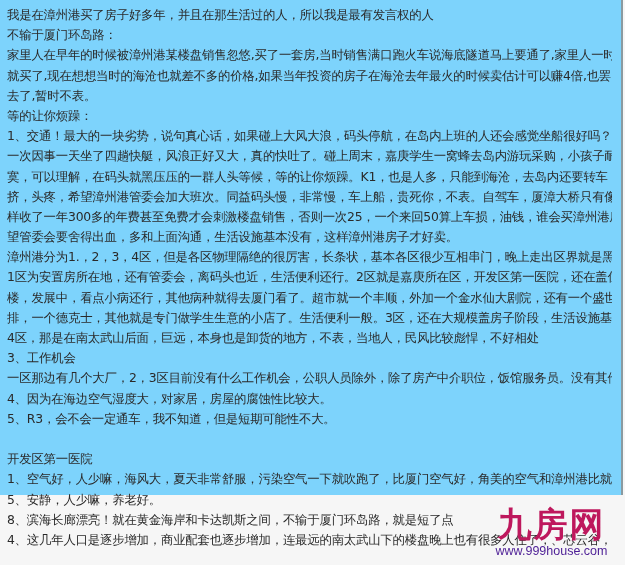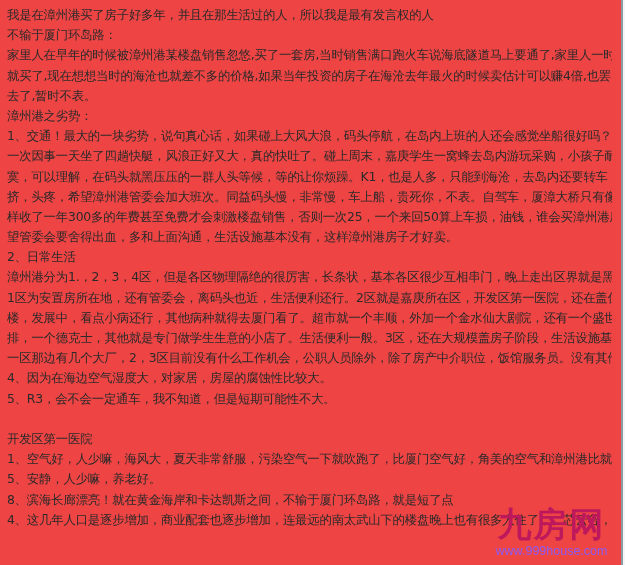--- a/index.html
+++ b/index.html
@@ -5,70 +5,71 @@
   html, body { margin:0; padding:0; }
   body {
     width:625px; height:565px; overflow:hidden;
     background:#f6f6f6;
     font-family:"DejaVu Sans","Liberation Sans",sans-serif;
     font-size:12.4px;
     color:#2a2a2a;
     position:relative;
   }
   .page {
-    position:absolute; left:0; top:0; width:621px; height:565px;
-    background:#ef4444;
+    position:absolute; left:0; top:0; width:621px; height:495px;
+    background:#7dd3fc;
     border-right:2px solid #8a9aa0;
   }
   .content {
     position:absolute; left:7px; top:5px; width:605px;
     line-height:20.2px;
     letter-spacing:-0.2px;
   }
   .line { white-space:nowrap; overflow:hidden; height:20.2px; }
   .blank { height:20.2px; }
   .watermark {
     position:absolute; right:6px; bottom:2px; width:135px; height:58px;
     text-align:center;
   }
   .wm-logo {
     font-family:"DejaVu Sans",sans-serif;
     font-size:34px; font-weight:bold; color:#be185d;
     letter-spacing:2px; line-height:38px;
   }
   .wm-url {
     font-family:"Liberation Sans",sans-serif;
-    font-size:12.5px; color:#8b5cf6; line-height:16px;
+    font-size:12.5px; color:#4c1d95; line-height:16px;
   }
 </style>
 </head>
 <body>
 
 <div class="page">
   <div class="content">
     <div class="line">我是在漳州港买了房子好多年，并且在那生活过的人，所以我是最有发言权的人</div>
     <div class="line">不输于厦门环岛路：</div>
     <div class="line">家里人在早年的时候被漳州港某楼盘销售忽悠,买了一套房,当时销售满口跑火车说海底隧道马上要通了,家里人一时糊涂也</div>
     <div class="line">就买了,现在想想当时的海沧也就差不多的价格,如果当年投资的房子在海沧去年最火的时候卖估计可以赚4倍,也罢,过去就过</div>
     <div class="line">去了,暂时不表。</div>
 
-    <div class="line">漳州港之劣势：</div>
+    <div class="line">等的让你烦躁：</div>
     <div class="line">1、交通！最大的一块劣势，说句真心话，如果碰上大风大浪，码头停航，在岛内上班的人还会感觉坐船很好吗？我记得有</div>
     <div class="line">一次因事一天坐了四趟快艇，风浪正好又大，真的快吐了。碰上周末，嘉庚学生一窝蜂去岛内游玩采购，小孩子耐不住寂</div>
     <div class="line">寞，可以理解，在码头就黑压压的一群人头等候，等的让你烦躁。K1，也是人多，只能到海沧，去岛内还要转车，还很</div>
     <div class="line">挤，头疼，希望漳州港管委会加大班次。同益码头慢，非常慢，车上船，贵死你，不表。自驾车，厦漳大桥只有像厦门那</div>
     <div class="line">样收了一年300多的年费甚至免费才会刺激楼盘销售，否则一次25，一个来回50算上车损，油钱，谁会买漳州港房子？希</div>
     <div class="line">望管委会要舍得出血，多和上面沟通，生活设施基本没有，这样漳州港房子才好卖。</div>
 
-    <div class="line">2、日常生活</div>
     <div class="line">漳州港分为1.，2，3，4区，但是各区物理隔绝的很厉害，长条状，基本各区很少互相串门，晚上走出区界就是黑不溜秋，</div>
     <div class="line">1区为安置房所在地，还有管委会，离码头也近，生活便利还行。2区就是嘉庚所在区，开发区第一医院，还在盖住院部大</div>
     <div class="line">楼，发展中，看点小病还行，其他病种就得去厦门看了。超市就一个丰顺，外加一个金水仙大剧院，还有一个盛世名门牛</div>
     <div class="line">排，一个德克士，其他就是专门做学生生意的小店了。生活便利一般。3区，还在大规模盖房子阶段，生活设施基本没有。</div>
+    <div class="line">4区，那是在南太武山后面，巨远，本身也是卸货的地方，不表，当地人，民风比较彪悍，不好相处</div>
 
+    <div class="line">3、工作机会</div>
     <div class="line">一区那边有几个大厂，2，3区目前没有什么工作机会，公职人员除外，除了房产中介职位，饭馆服务员。没有其他更好的</div>
     <div class="line">4、因为在海边空气湿度大，对家居，房屋的腐蚀性比较大。</div>
     <div class="line">5、R3，会不会一定通车，我不知道，但是短期可能性不大。</div>
 
     <div class="blank"></div>
 
     <div class="line">开发区第一医院</div>
     <div class="line">1、空气好，人少嘛，海风大，夏天非常舒服，污染空气一下就吹跑了，比厦门空气好，角美的空气和漳州港比就是渣</div>
     <div class="line">5、安静，人少嘛，养老好。</div>
     <div class="line">8、滨海长廊漂亮！就在黄金海岸和卡达凯斯之间，不输于厦门环岛路，就是短了点</div>

